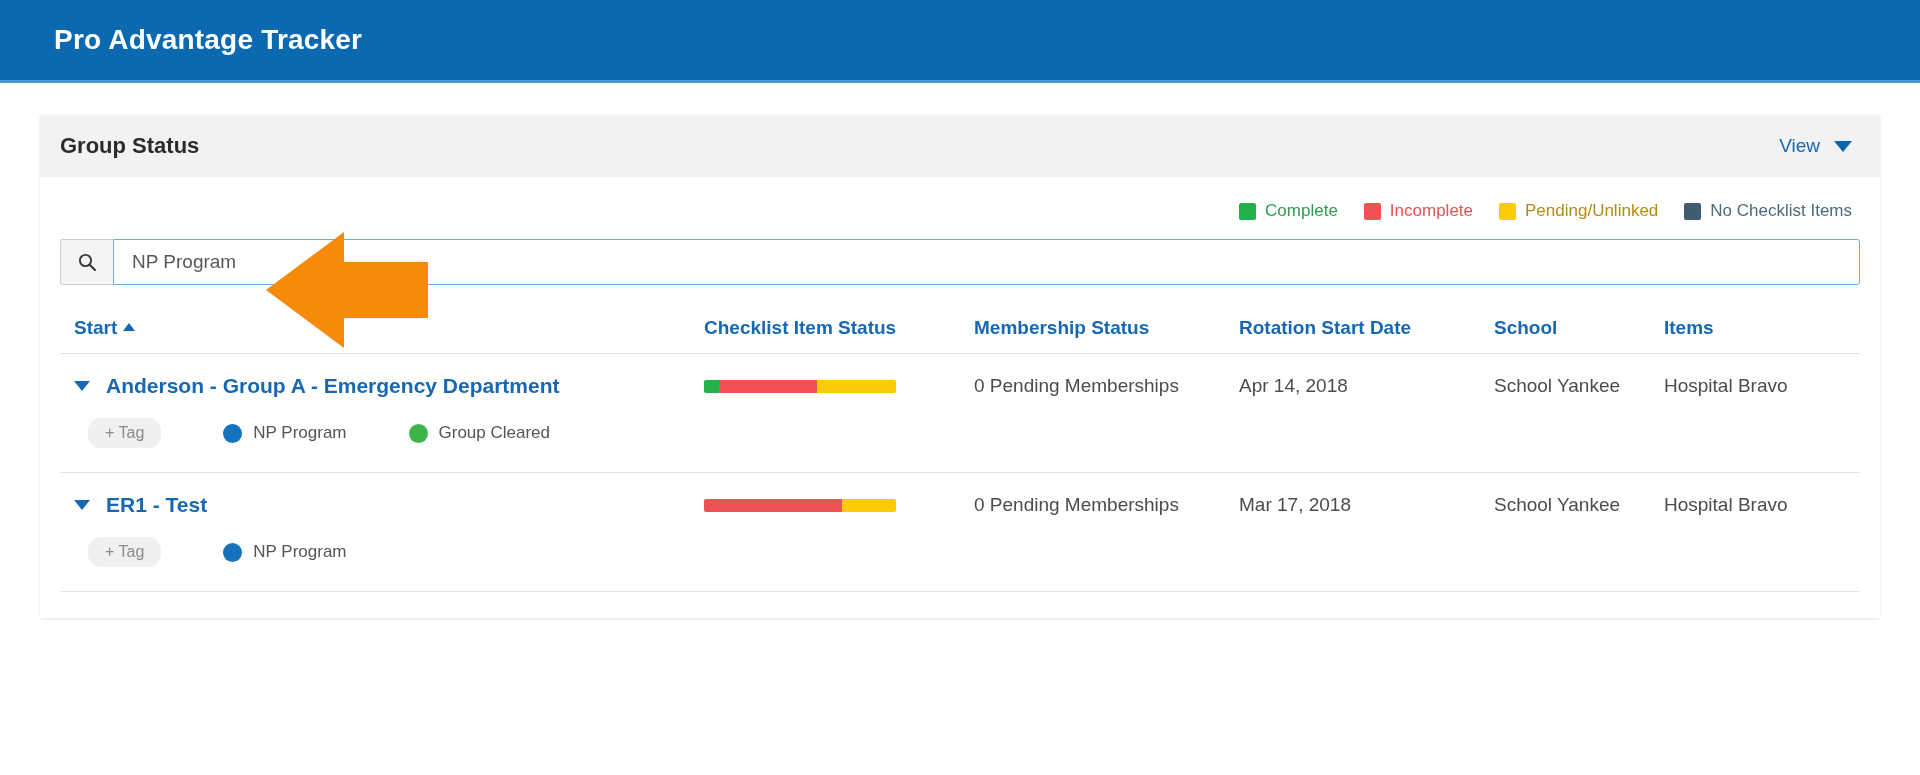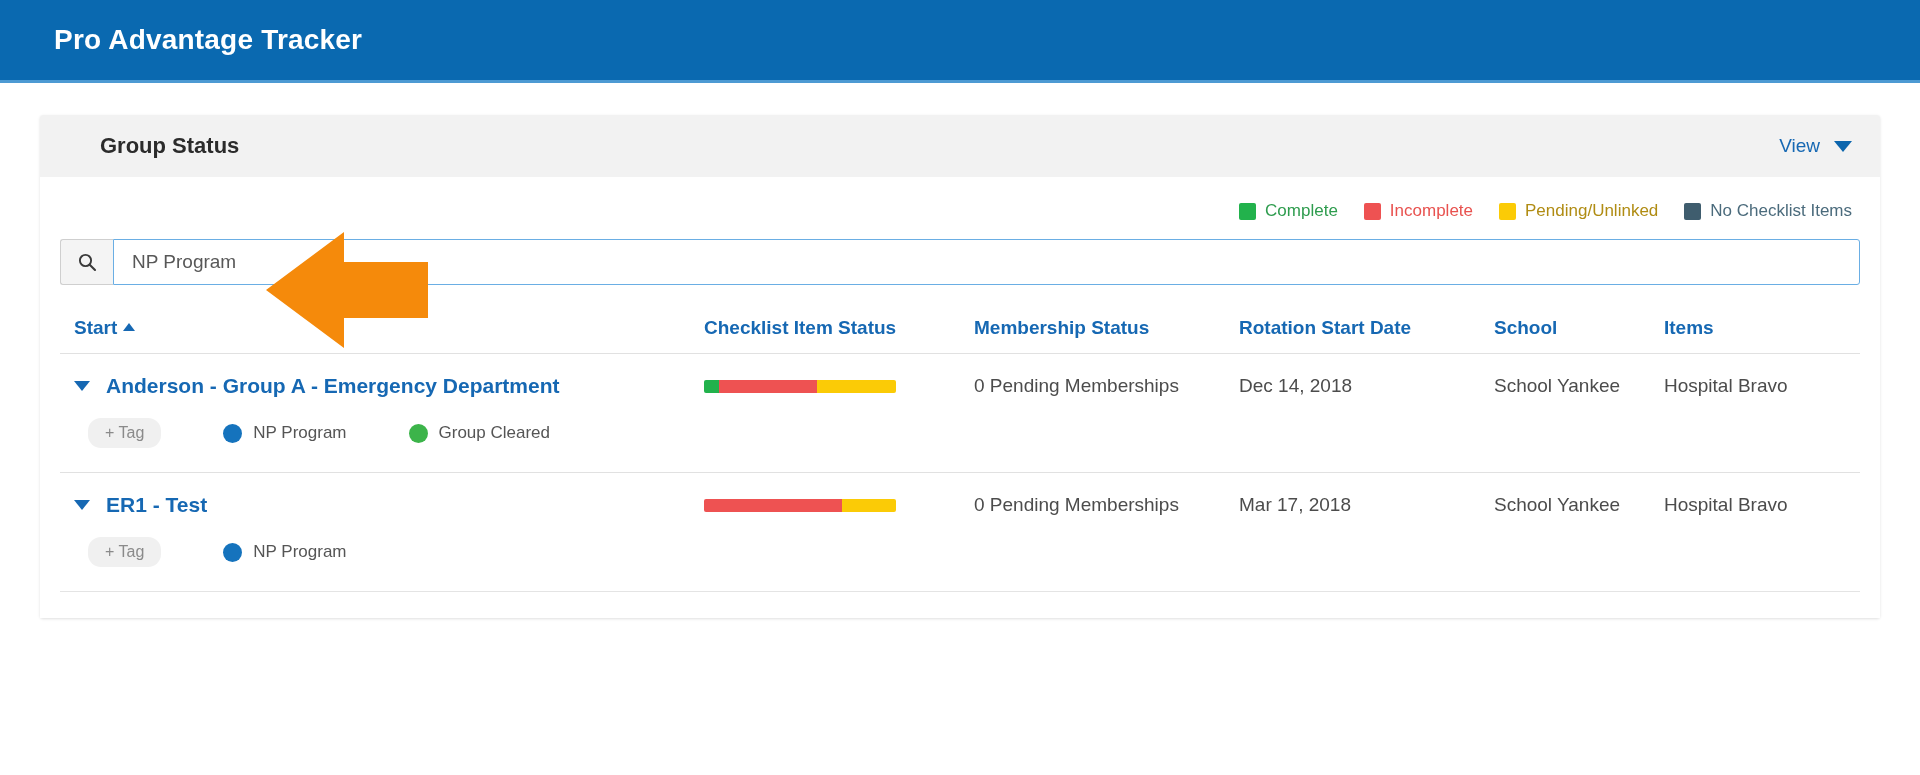--- a/index.html
+++ b/index.html
@@ -59,21 +59,20 @@
     display: flex;
     align-items: center;
     justify-content: space-between;
     box-sizing: border-box;
     padding: 0 28px 0 20px;
   }
   .card-header-title {
     font-size: 22px;
     font-weight: bold;
     color: #2b2b2b;
-    margin-left: 40px;
   }
   .view-control {
     display: flex;
     align-items: center;
     gap: 14px;
     cursor: pointer;
   }
   .view-label {
     font-size: 19px;
     color: #1668b3;
@@ -339,21 +338,21 @@
             </div>
           </td>
           <td>
             <div class="statusbar">
               <span style="background:#22b24c;width:8%"></span>
               <span style="background:#ee5252;width:51%"></span>
               <span style="background:#fbcb06;width:41%"></span>
             </div>
           </td>
           <td>0 Pending Memberships</td>
-          <td>Dec 14, 2018</td>
+          <td>Apr 14, 2018</td>
           <td>School Yankee</td>
           <td>Hospital Bravo</td>
         </tr>
         <tr class="tag-row">
           <td colspan="6">
             <div class="tag-area">
               <span class="add-tag">+ Tag</span>
               <span class="tag-chip">
                 <span class="tag-dot" style="background:#1573bd"></span>
                 <span class="tag-label">NP Program</span>

